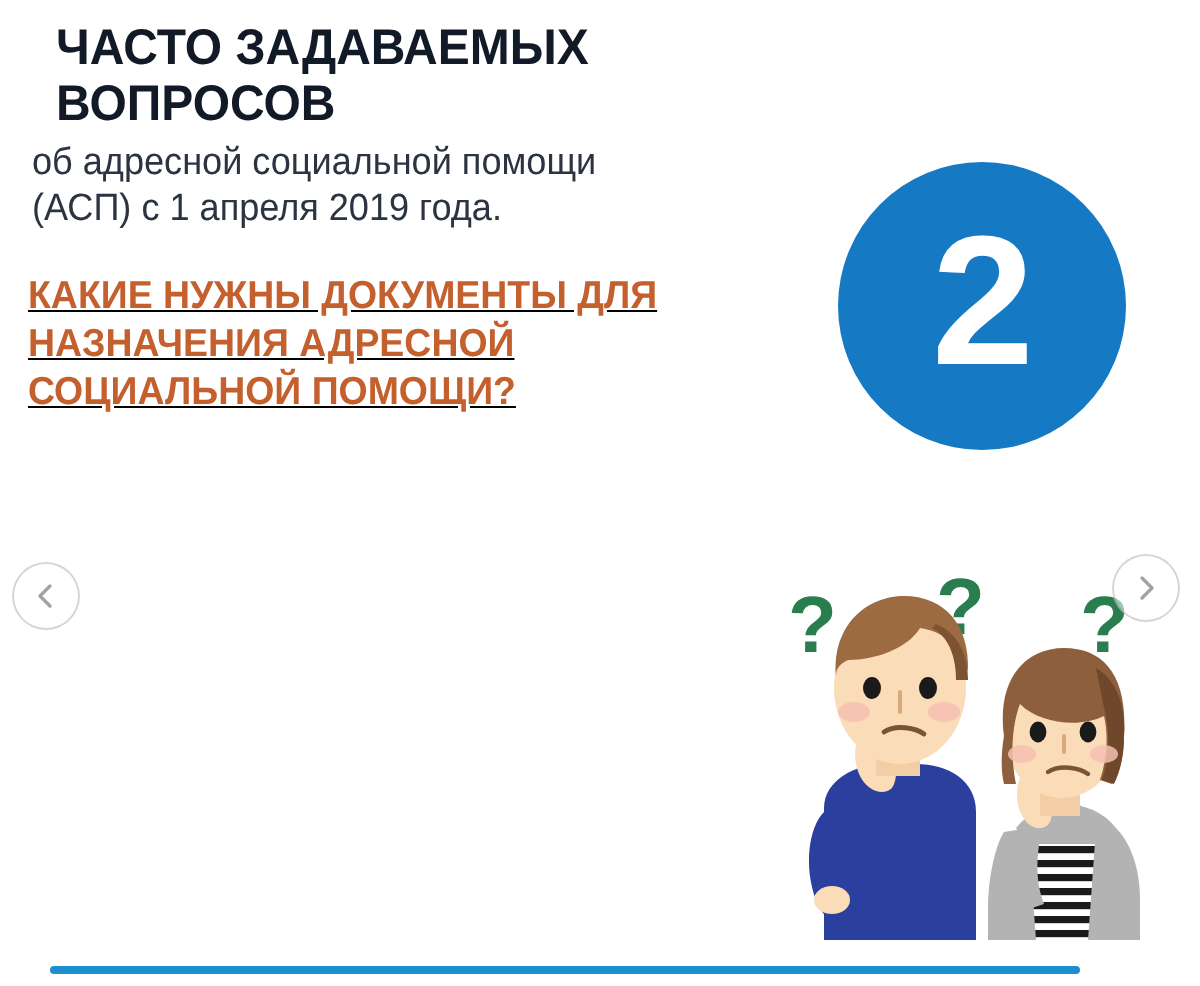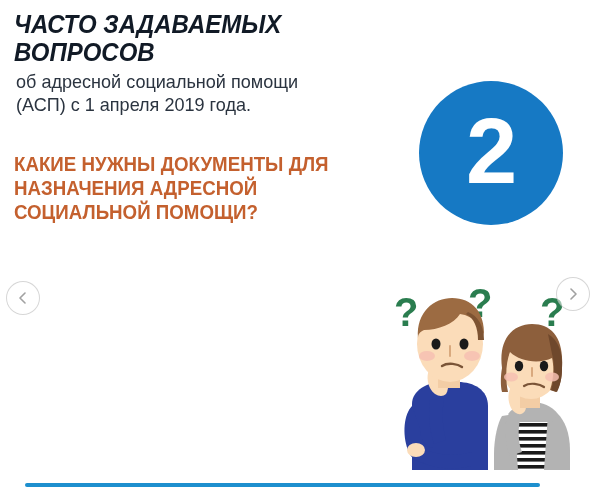--- a/index.html
+++ b/index.html
@@ -31,23 +31,22 @@
   .big-number {
     font-family: "Liberation Sans", sans-serif;
     font-size: 68px;
     line-height: 62px;
     font-weight: 300;
     color: #1b2430;
     letter-spacing: -2px;
     margin-top: 2px;
   }
   .header-titles {
-    margin-left: 0;
+    margin-left: 14px;
     margin-top: 6px;
-    font-style: italic;
   }
   .header-line {
     font-family: "Liberation Sans", sans-serif;
     font-weight: bold;
     font-size: 25px;
     line-height: 28px;
     color: #111a26;
     letter-spacing: 0px;
     white-space: nowrap;
     transform: scaleX(0.96);
@@ -65,22 +64,23 @@
     color: #2b3440;
     transform: scaleX(0.95);
     transform-origin: left top;
   }
   .subtitle div { white-space: nowrap; }
 
   
   .question {
     position: absolute;
     left: 14px;
-    top: 152px;
+    top: 136px;
     width: 370px;
+    text-decoration: underline;
   }
   .question div {
     font-family: "Liberation Sans", sans-serif;
     font-weight: bold;
     font-size: 19.5px;
     line-height: 24px;
     color: #c4602e;
     white-space: nowrap;
     transform: scaleX(0.96);
     transform-origin: left center;

